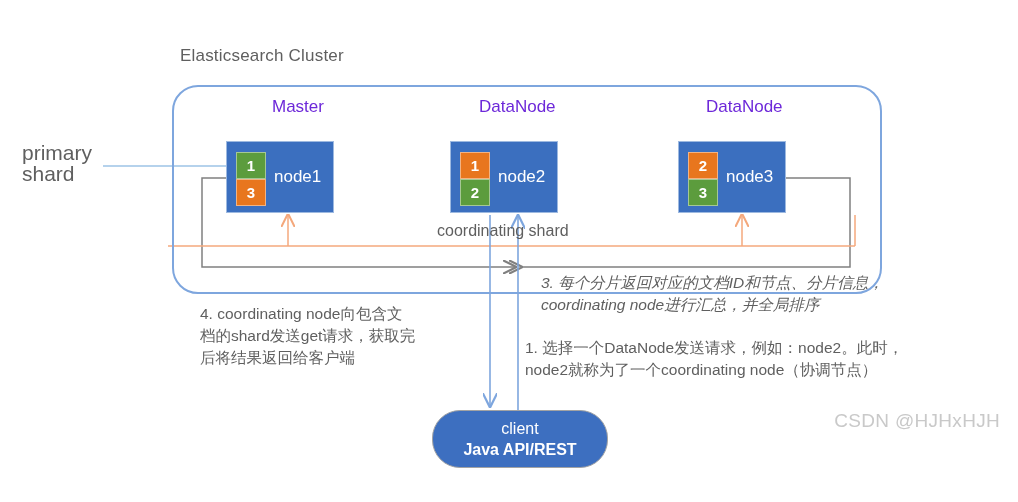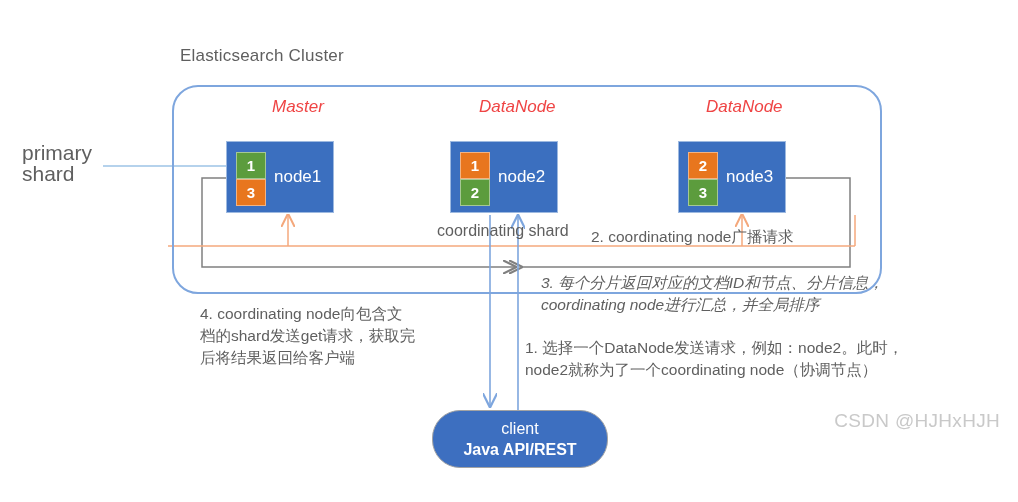--- a/index.html
+++ b/index.html
@@ -21,21 +21,21 @@
     left:180px;top:46px;font-size:17px;color:#5f5f5f;letter-spacing:.2px;
   }
 
   
   #cluster-box{
     position:absolute;left:172px;top:85px;width:706px;height:205px;
     border:2px solid #7EA6DE;border-radius:26px;background:transparent;
   }
 
   
-  .col-head{font-size:17px;color:#ef4444;font-style:italic;}
+  .col-head{font-size:17px;color:#6d28d9;}
   #head-master{left:272px;top:97px;}
   #head-data1{left:479px;top:97px;}
   #head-data2{left:706px;top:97px;}
 
   
   .node-box{
     position:absolute;width:108px;height:72px;
     background:#3B6FBF;border:1px solid #9DB9E0;
     box-sizing:border-box;
   }
@@ -154,21 +154,20 @@
       <div class="shard green">3</div>
     </div>
     <div class="node-name">node3</div>
   </div>
 
   <div class="lbl" id="primary-shard">primary
 shard</div>
 
   <div class="lbl" id="coord-label">coordinating shard</div>
 
-  <div class="note" id="note2">2. coordinating node广播请求</div>
   <div class="note" id="note3">3. 每个分片返回对应的文档ID和节点、分片信息，
     coordinating node进行汇总，并全局排序</div>
   <div class="note" id="note4">4. coordinating node向包含文
 档的shard发送get请求，获取完
 后将结果返回给客户端</div>
   <div class="note" id="note1">1. 选择一个DataNode发送请求，例如：node2。此时，
 node2就称为了一个coordinating node（协调节点）</div>
 
   <div id="client-box">
     <div id="client-title">client</div>

